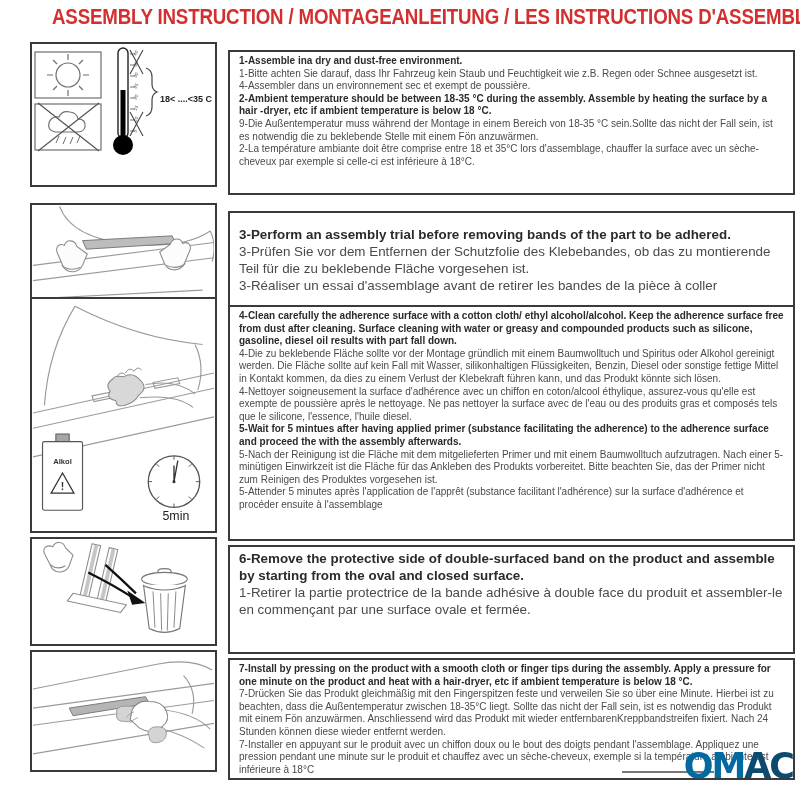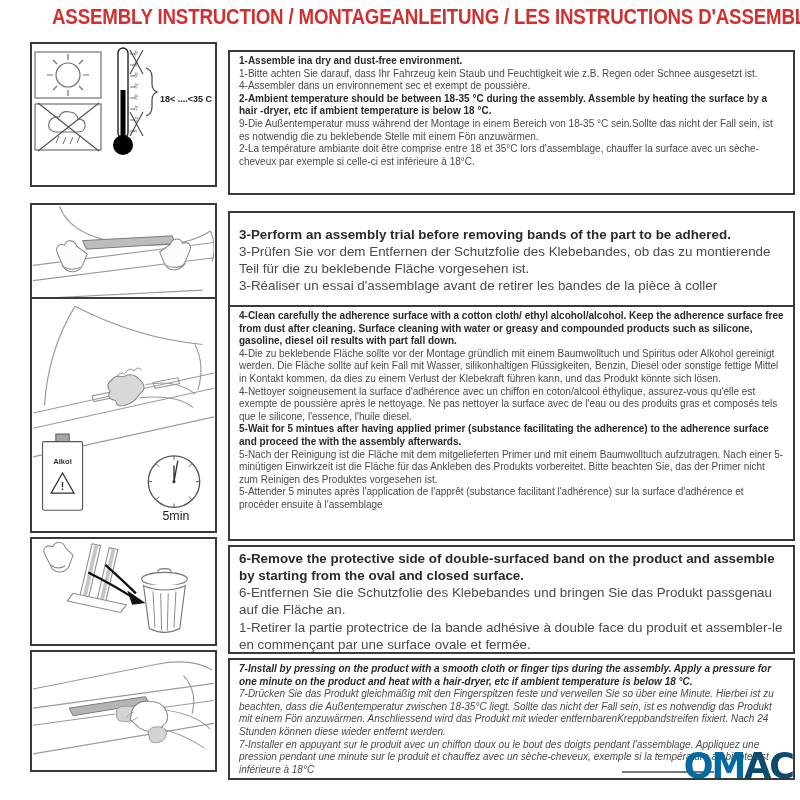--- a/index.html
+++ b/index.html
@@ -2,21 +2,21 @@
 <html><head>
 <meta charset="utf-8">
 <style>
   html,body{margin:0;padding:0;background:#ffffff;}
   body{width:800px;height:800px;position:relative;font-family:"Liberation Sans",sans-serif;color:#4a4a4a;overflow:hidden;}
   .title{position:absolute;top:5px;left:0;width:800px;text-align:center;white-space:nowrap;
          color:#d32f2f;font-weight:700;font-size:21.5px;letter-spacing:-0.2px;
          transform:scaleX(0.87);transform-origin:center;}
   .row{position:absolute;left:30px;width:765px;}
   .r1{top:42px;height:145px;} .r2{top:191px;height:102px;margin-top:12px;} .r3{top:297px;height:236px;}
-  .r4{top:537px;height:109px;} .r5{top:650px;height:122px;font-style:italic;}
+  .r4{top:537px;height:109px;} .r5{top:650px;height:122px;}
   .icell{position:absolute;left:0;top:0;width:187px;height:100%;border:2px solid #3a3a3a;
          box-sizing:border-box;background:#fff;display:flex;align-items:flex-start;justify-content:center;}
   .tcell{position:absolute;left:198px;top:8px;width:567px;height:100%;border:2px solid #3a3a3a;
          box-sizing:border-box;background:#fff;padding:3px 9px;overflow:hidden;}
   .pt{padding-top:13px;} .pt2{padding-top:3px;}
   .p{margin:0;font-size:10px;line-height:1.26;color:#4a4a4a;}
   .b{font-weight:700;color:#2b2b2b;}
   .big .p{font-size:13.4px;line-height:1.28;}
   .gap{}
   svg{display:block;}
@@ -174,21 +174,20 @@
         <ellipse cx="138" cy="31" rx="7" ry="3"></ellipse>
         <ellipse cx="138" cy="39" rx="24" ry="7"></ellipse>
         <path d="M116,45 L122,91 Q138,99 154,91 L160,45"></path>
         <path d="M116,46 Q138,55 160,46" fill="none"></path>
         <path d="M126,52 L128,90 M134,54 L135,93 M142,54 L141,93 M150,52 L148,90" stroke-width="0.9" fill="none"></path>
       </g>
     </svg>
   </div>
   <div class="tcell big pt2">
     <p class="p b">6-Remove the protective side of double-surfaced band on the product and assemble by starting from the oval and closed surface.</p>
-    <p class="p">6-Entfernen Sie die Schutzfolie des Klebebandes und bringen Sie das Produkt passgenau auf die Fläche an.</p>
     <p class="p">1-Retirer la partie protectrice de la bande adhésive à double face du produit et assembler-le en commençant par une surface ovale et fermée.</p>
   </div>
 </div>
 
 <div class="row r5">
   <div class="icell">
     <svg width="181" height="116" viewBox="0 0 190 116">
       <g stroke="#9a9a9a" stroke-width="1.2" fill="none">
         <path d="M0,36 L130,10 Q166,3 188,16"></path>
         <path d="M158,22 Q173,38 167,62"></path>

